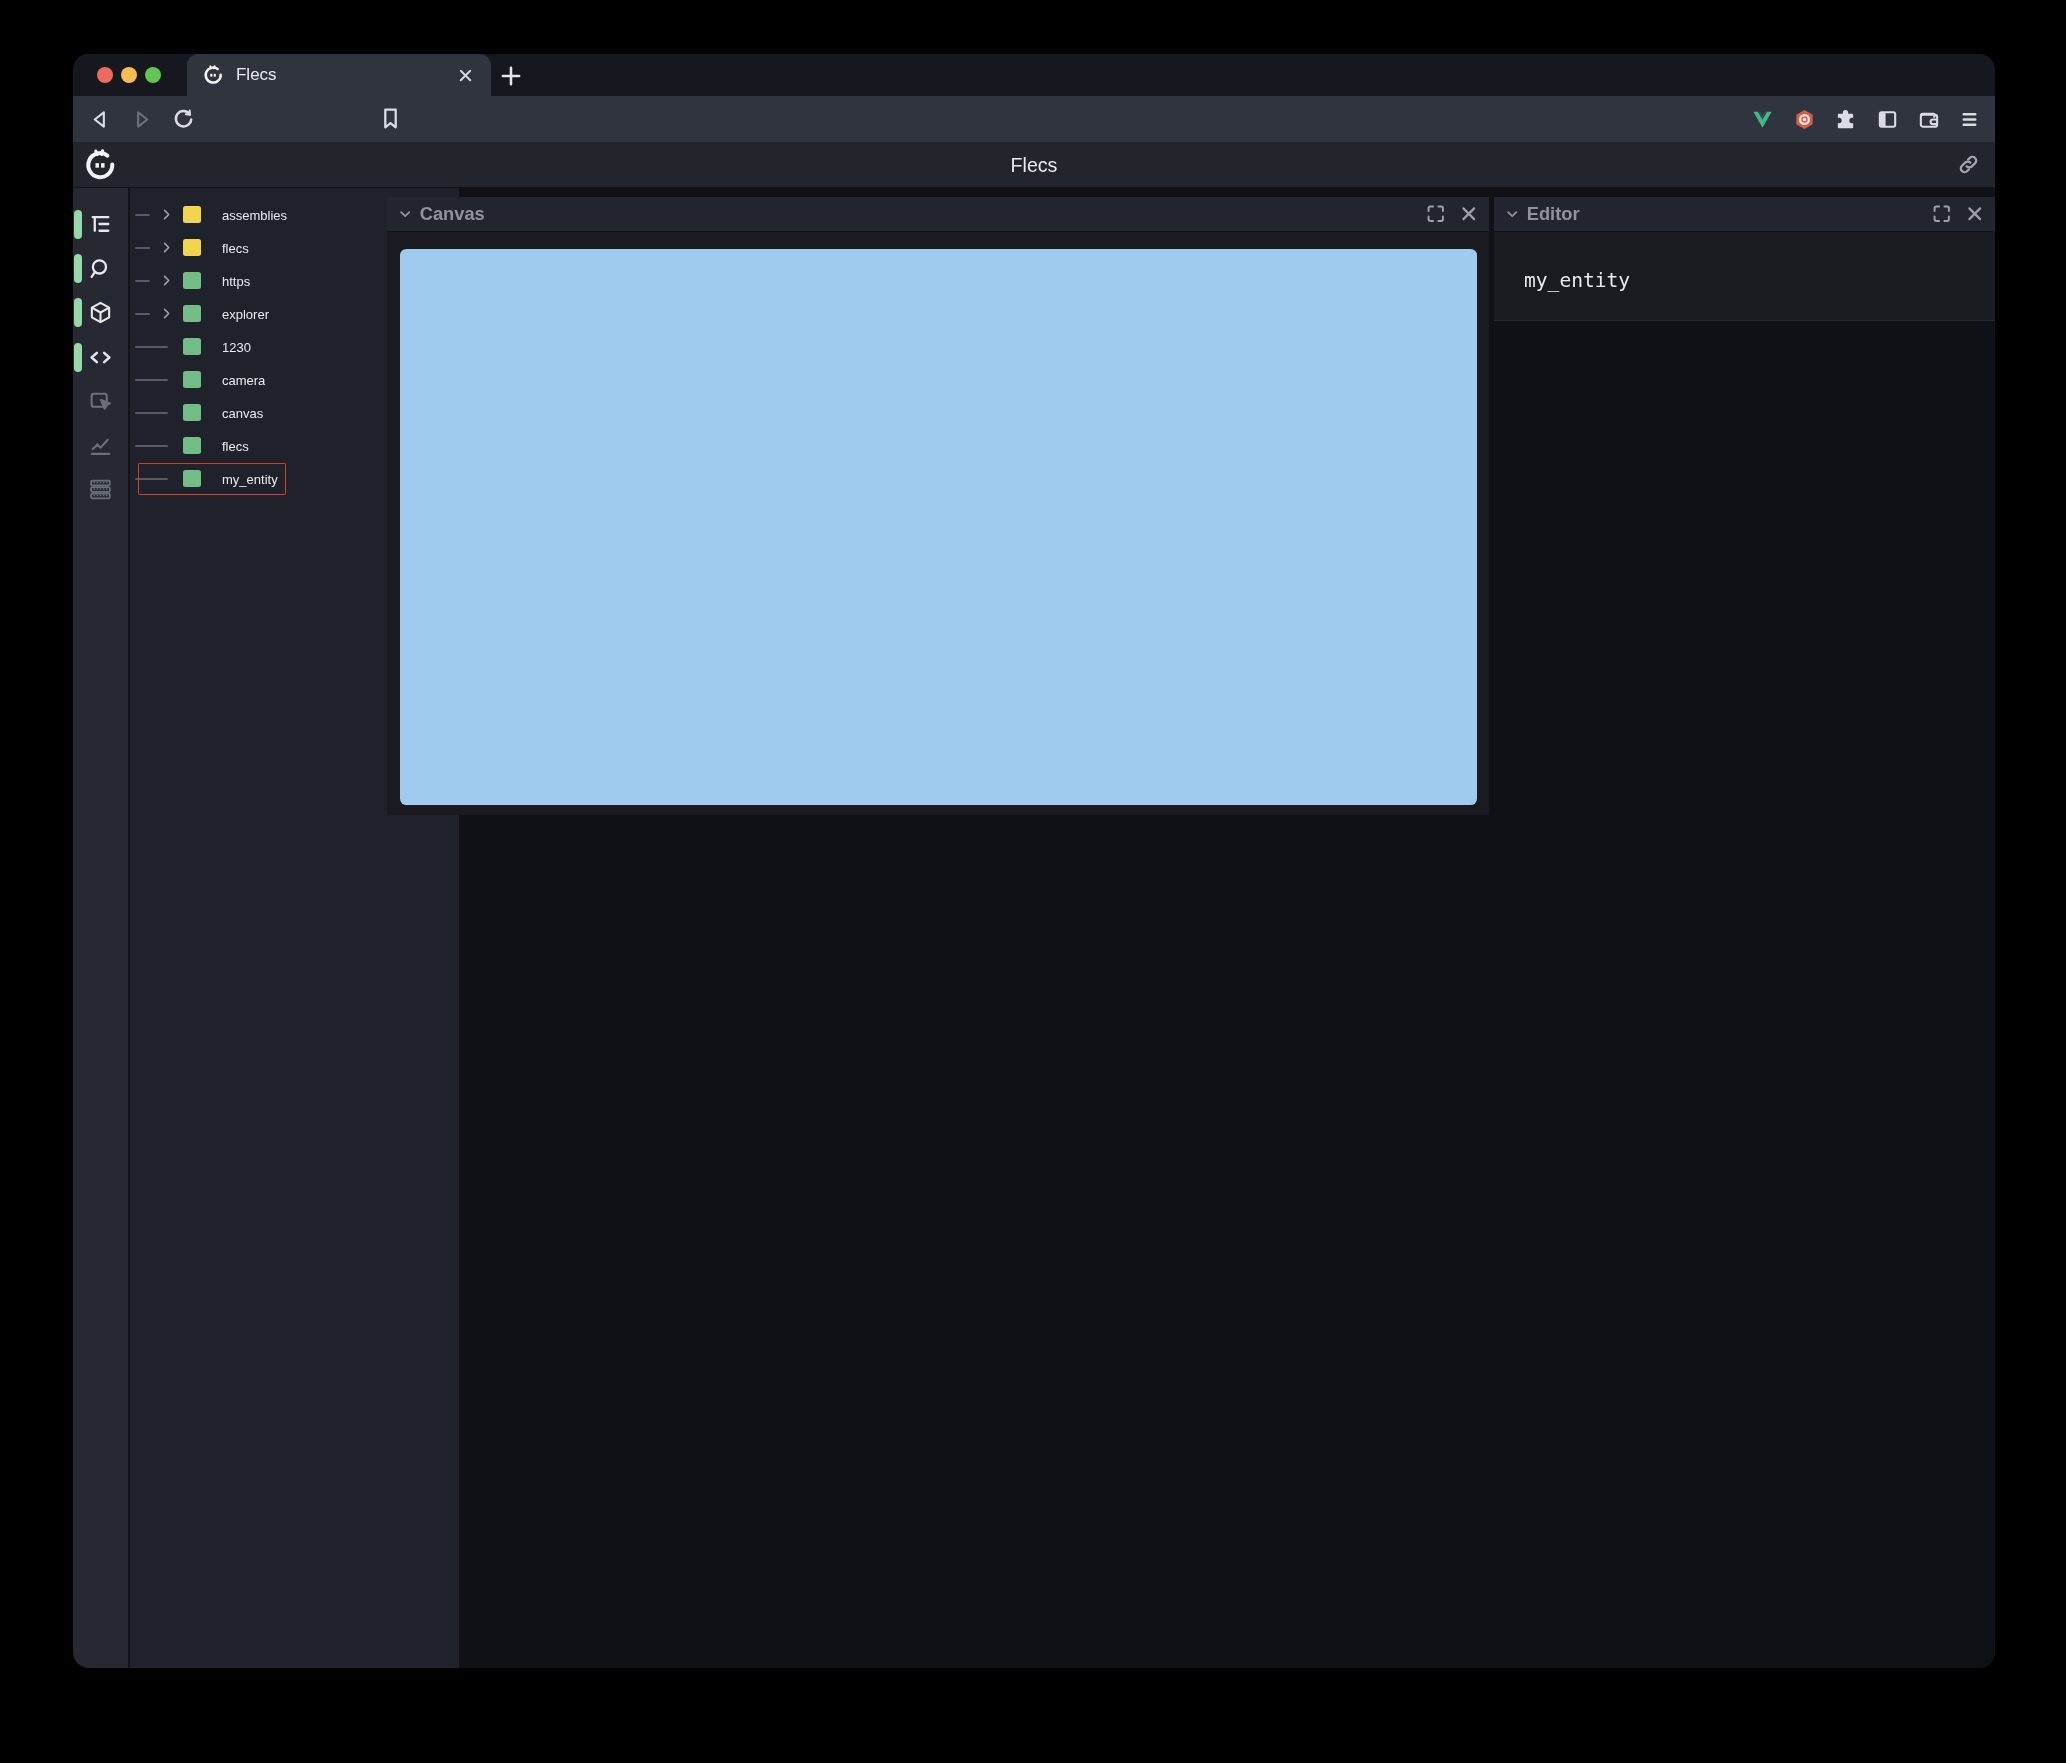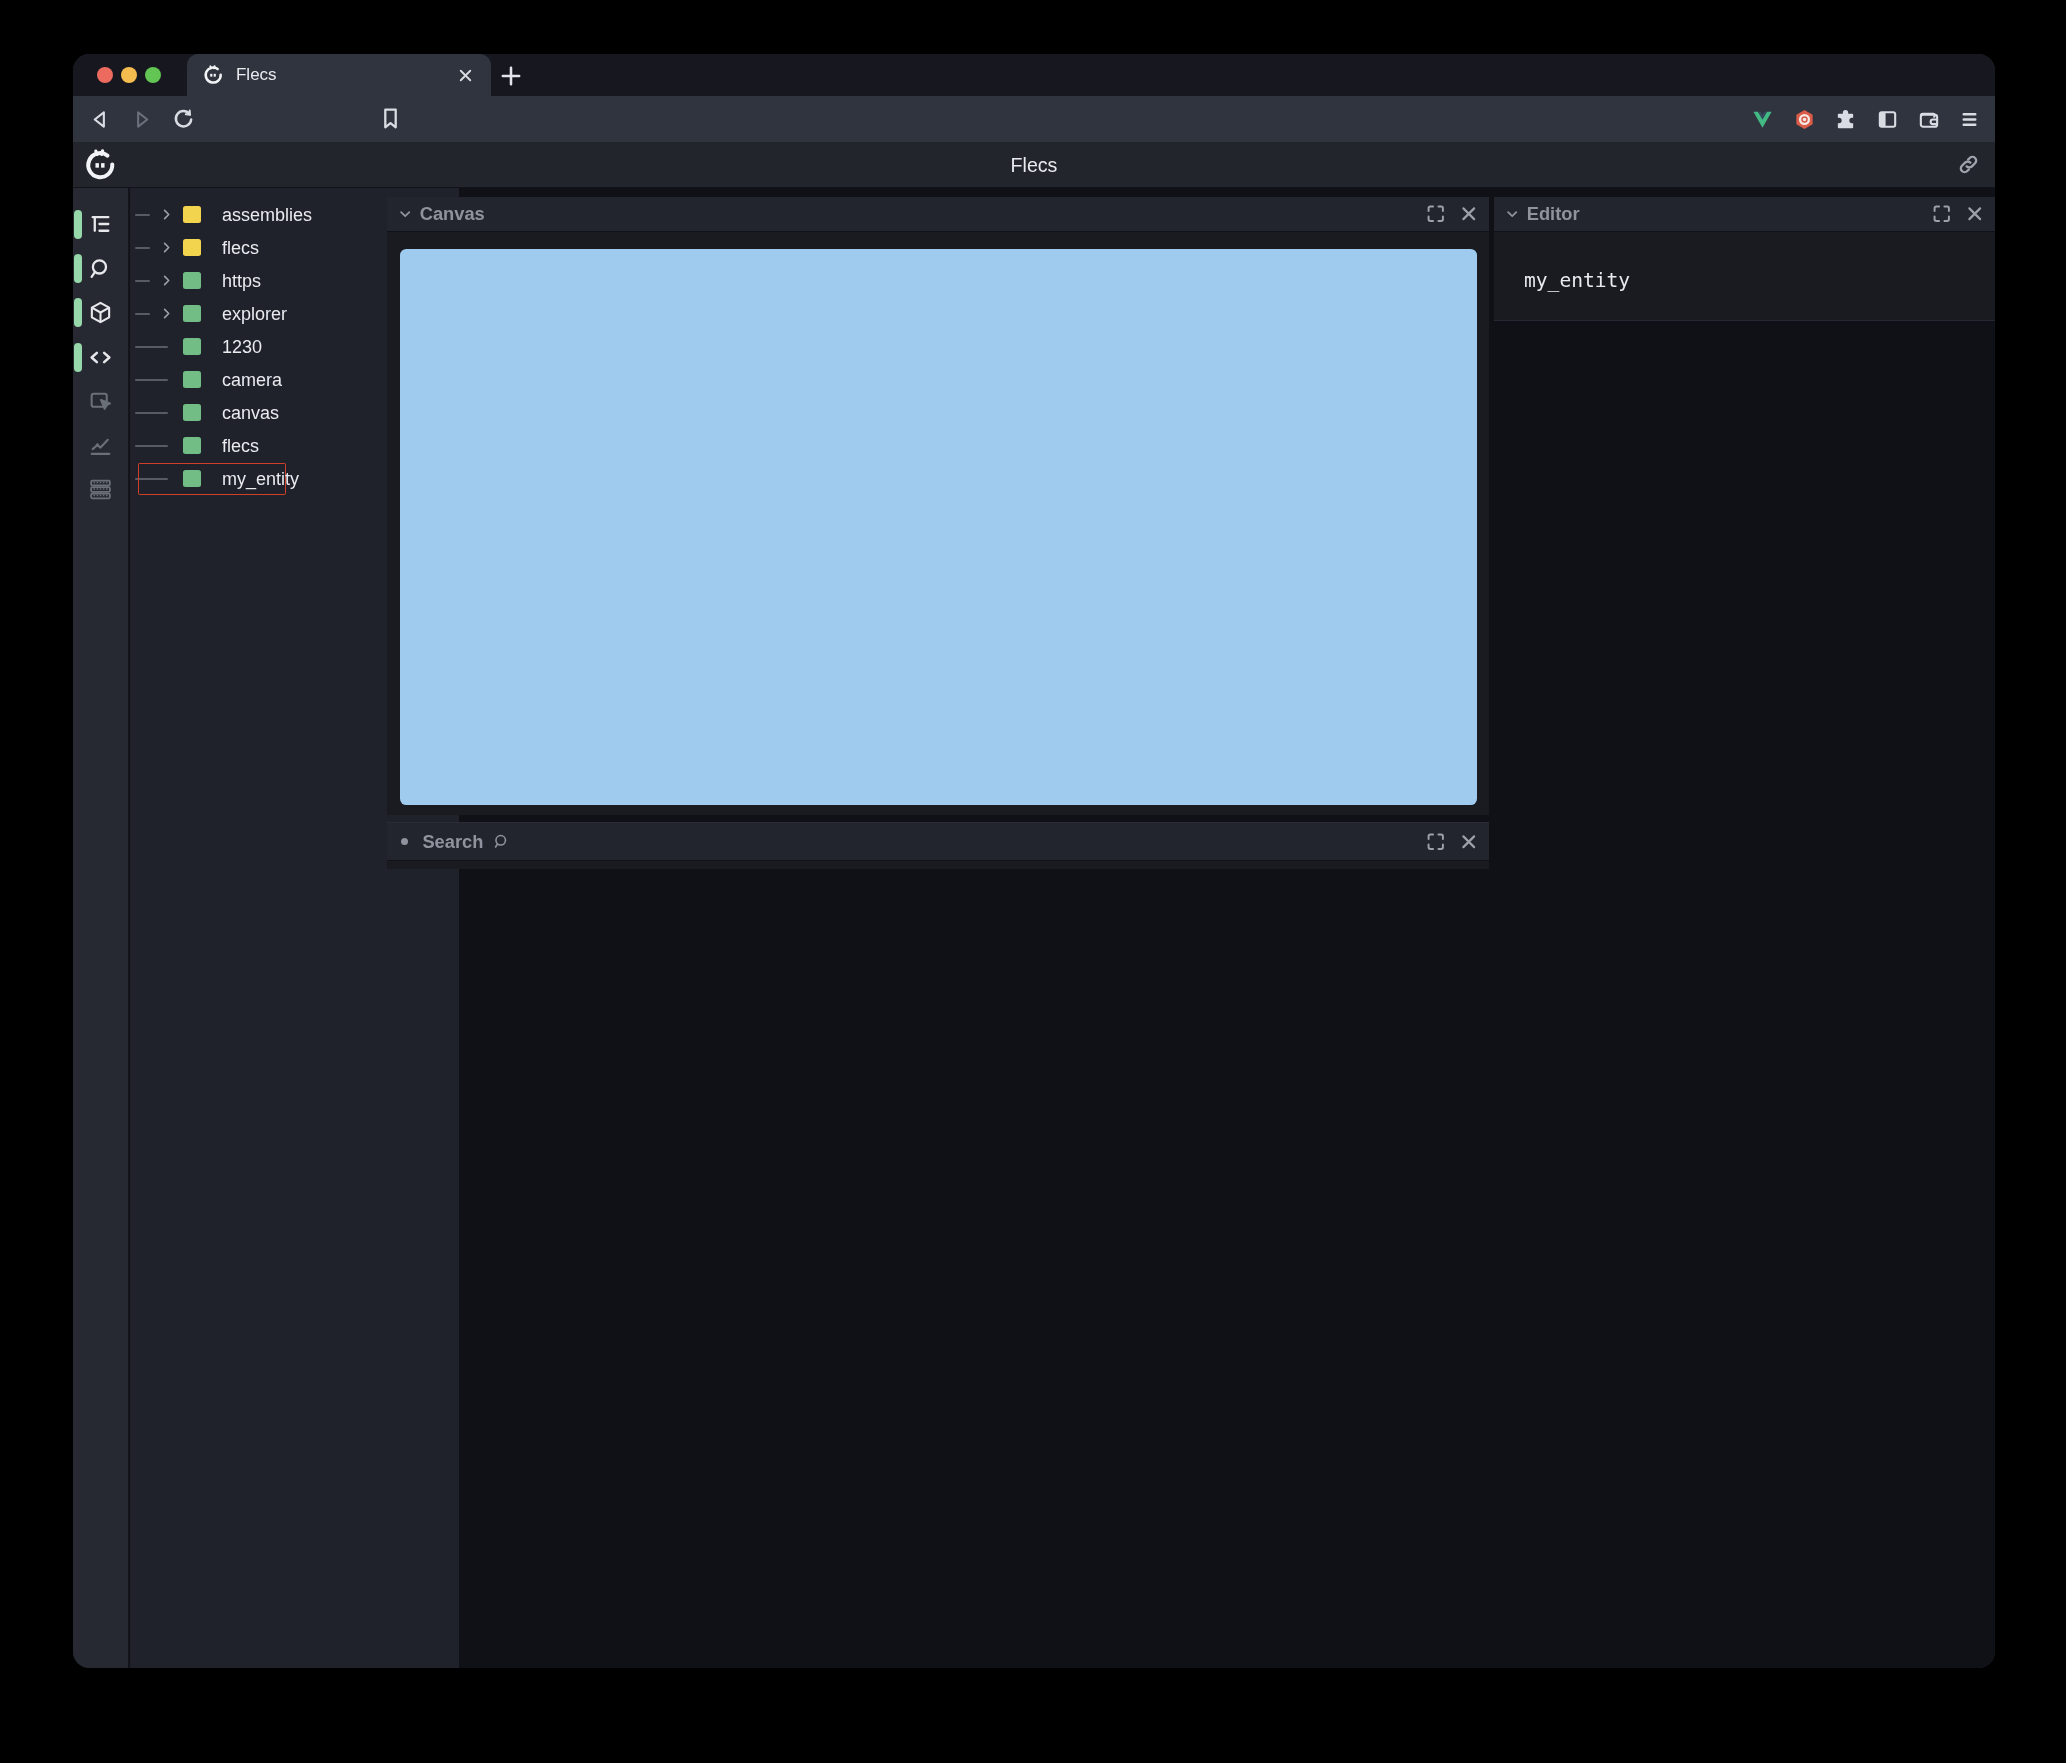--- a/index.html
+++ b/index.html
@@ -48,21 +48,21 @@
   .applink { position:absolute; right:14px; top:10px; width:25px; height:25px; color:#9fa3ad; }
   
   .content { position:absolute; left:0; top:134px; width:100%; height:1480px; background:#0f1116; }
   .iconbar { position:absolute; left:0; top:0; width:56px; height:100%; background:#272932;
              border-right:1.3px solid #14151a; }
   .side-icon { position:absolute; left:15px; width:25px; height:25px; }
   .side-icon svg { width:25px; height:25px; }
   .side-icon.active { color:#e6e8ec; } .side-icon.inactive { color:#6b7078; }
   .pill { position:absolute; left:1.3px; width:8.2px; height:29px; border-radius:4.4px; background:#97d8aa; }
   .treepanel { position:absolute; left:57px; top:0; width:329px; height:100%; background:#1f222b; padding-top:10px; }
-  .treerow { position:relative; height:33px; display:flex; align-items:center; color:#e9ebef; font-size:18px; }
+  .treerow { position:relative; height:33px; display:flex; align-items:center; color:#e9ebef; font-size:13px; }
   .lead { position:absolute; left:5px; width:37px; height:33px; }
   .dash { position:absolute; top:16px; height:1.9px; background:#565b66; border-radius:1.3px; }
   .dash.short { left:0; width:15px; }
   .dash.long { left:0; width:33px; }
   .chev-r { position:absolute; left:24px; top:8.8px; width:15px; height:15px; color:#9aa0ac; }
   .sq { position:absolute; left:53px; top:7.6px; width:17.7px; height:17.7px; border-radius:2.5px; }
   .sq.yellow { background:#f2d44f; } .sq.green { background:#72bd86; }
   .treelabel { position:absolute; left:92px; top:50%; transform:translateY(-50%); white-space:nowrap; }
   .selbox { position:absolute; left:7.6px; top:0.6px; width:148px; height:32px; border:1.9px solid #cf4028; border-radius:1.3px; }
   
@@ -354,37 +354,20 @@
         <svg class="ph-btn" viewBox="0 0 24 24" fill="none" stroke="currentColor" stroke-width="2.2" stroke-linecap="round">
               <path d="M4 9 V6 a2 2 0 0 1 2 -2 H9 M15 4 h3 a2 2 0 0 1 2 2 V9 M20 15 v3 a2 2 0 0 1 -2 2 H15 M9 20 H6 a2 2 0 0 1 -2 -2 V15"></path>
             </svg>
         <svg class="ph-btn" viewBox="0 0 24 24" stroke="currentColor" stroke-width="2.4" stroke-linecap="round">
               <path d="M6 6 L18 18 M18 6 L6 18"></path>
             </svg>
       </div>
       <div class="bluecanvas" style="background:#9ecbee"></div>
     </div>
 
-    <div class="panel search-panel">
-      <div class="panel-head">
-        <span class="bullet"></span>
-        <span class="ph-title">Search</span>
-        <svg class="mini-mag" viewBox="0 0 24 24" fill="none" stroke="currentColor" stroke-width="2" stroke-linecap="round">
-              <circle cx="11" cy="10.5" r="6"></circle>
-              <path d="M7 15 L4.5 19"></path>
-            </svg>
-        <span class="ph-spacer"></span>
-        <svg class="ph-btn" viewBox="0 0 24 24" fill="none" stroke="currentColor" stroke-width="2.2" stroke-linecap="round">
-              <path d="M4 9 V6 a2 2 0 0 1 2 -2 H9 M15 4 h3 a2 2 0 0 1 2 2 V9 M20 15 v3 a2 2 0 0 1 -2 2 H15 M9 20 H6 a2 2 0 0 1 -2 -2 V15"></path>
-            </svg>
-        <svg class="ph-btn" viewBox="0 0 24 24" stroke="currentColor" stroke-width="2.4" stroke-linecap="round">
-              <path d="M6 6 L18 18 M18 6 L6 18"></path>
-            </svg>
-      </div>
-    </div>
 
     <div class="panel editor-panel">
       <div class="panel-head">
         <svg class="ph-chev" viewBox="0 0 24 24" fill="none" stroke="currentColor" stroke-width="2.6" stroke-linecap="round" stroke-linejoin="round">
               <path d="M6 9 L12 15 L18 9"></path>
             </svg>
         <span class="ph-title">Editor</span>
         <span class="ph-spacer"></span>
         <svg class="ph-btn" viewBox="0 0 24 24" fill="none" stroke="currentColor" stroke-width="2.2" stroke-linecap="round">
               <path d="M4 9 V6 a2 2 0 0 1 2 -2 H9 M15 4 h3 a2 2 0 0 1 2 2 V9 M20 15 v3 a2 2 0 0 1 -2 2 H15 M9 20 H6 a2 2 0 0 1 -2 -2 V15"></path>

